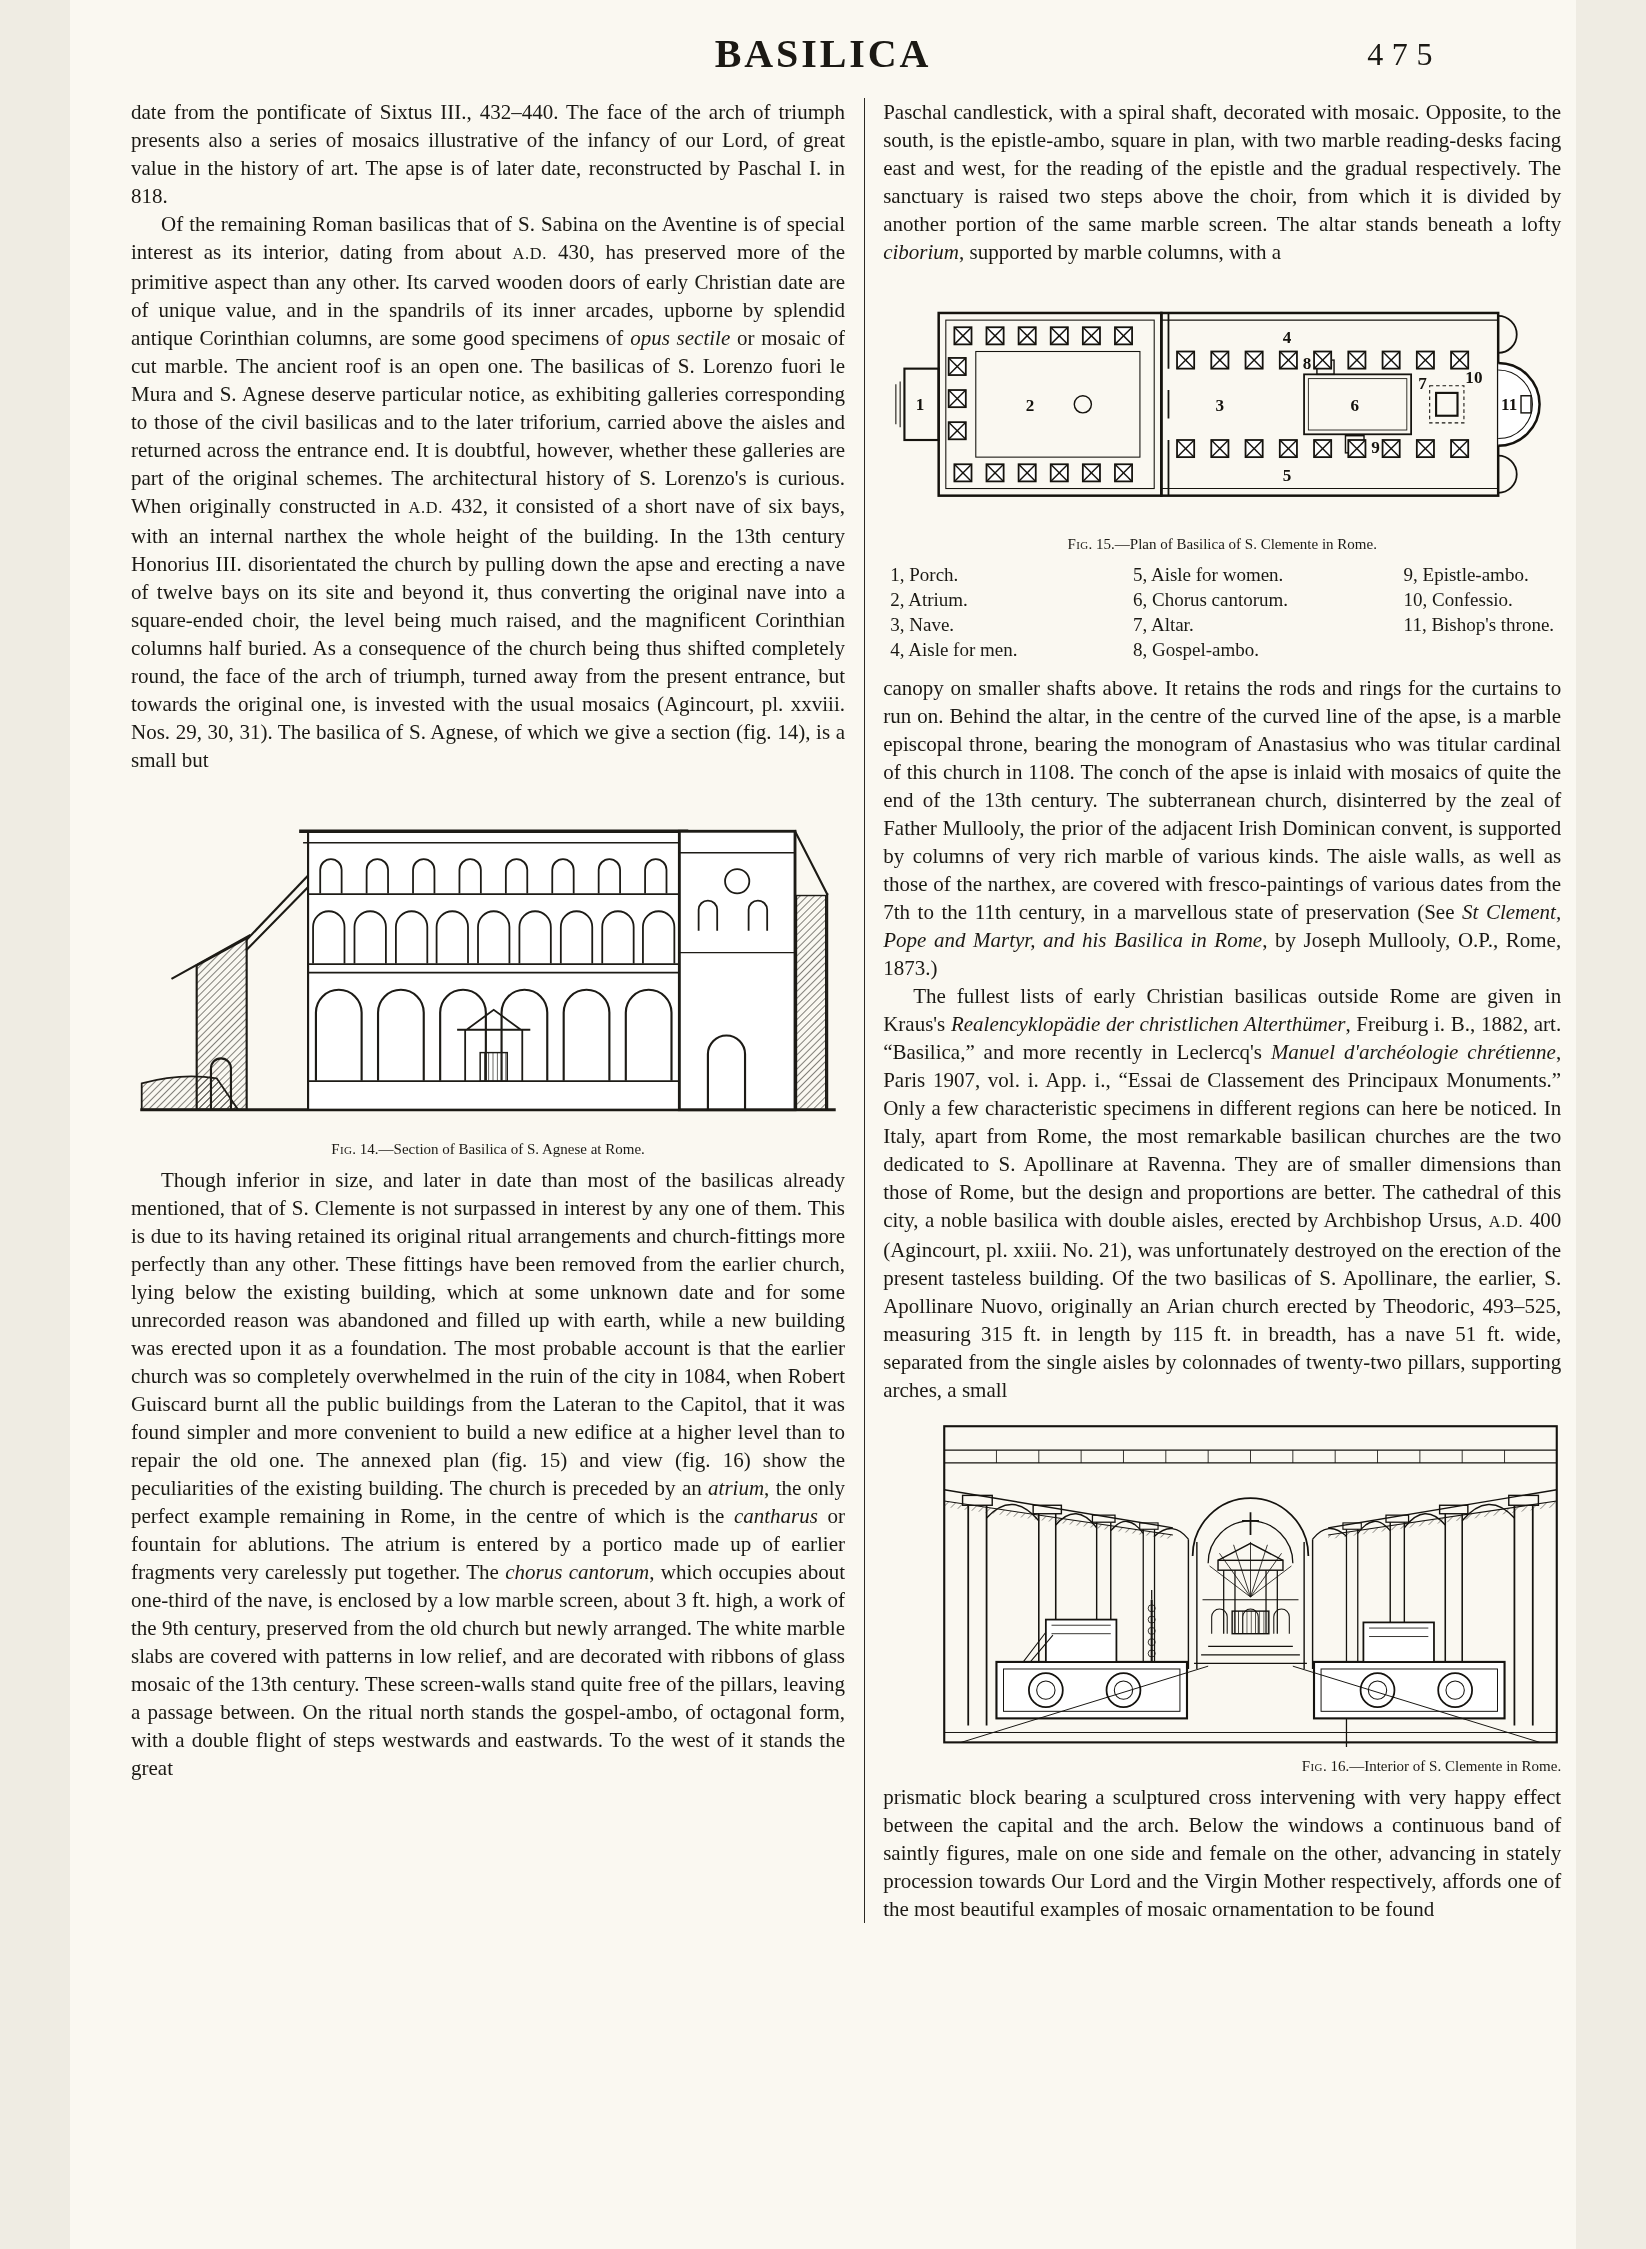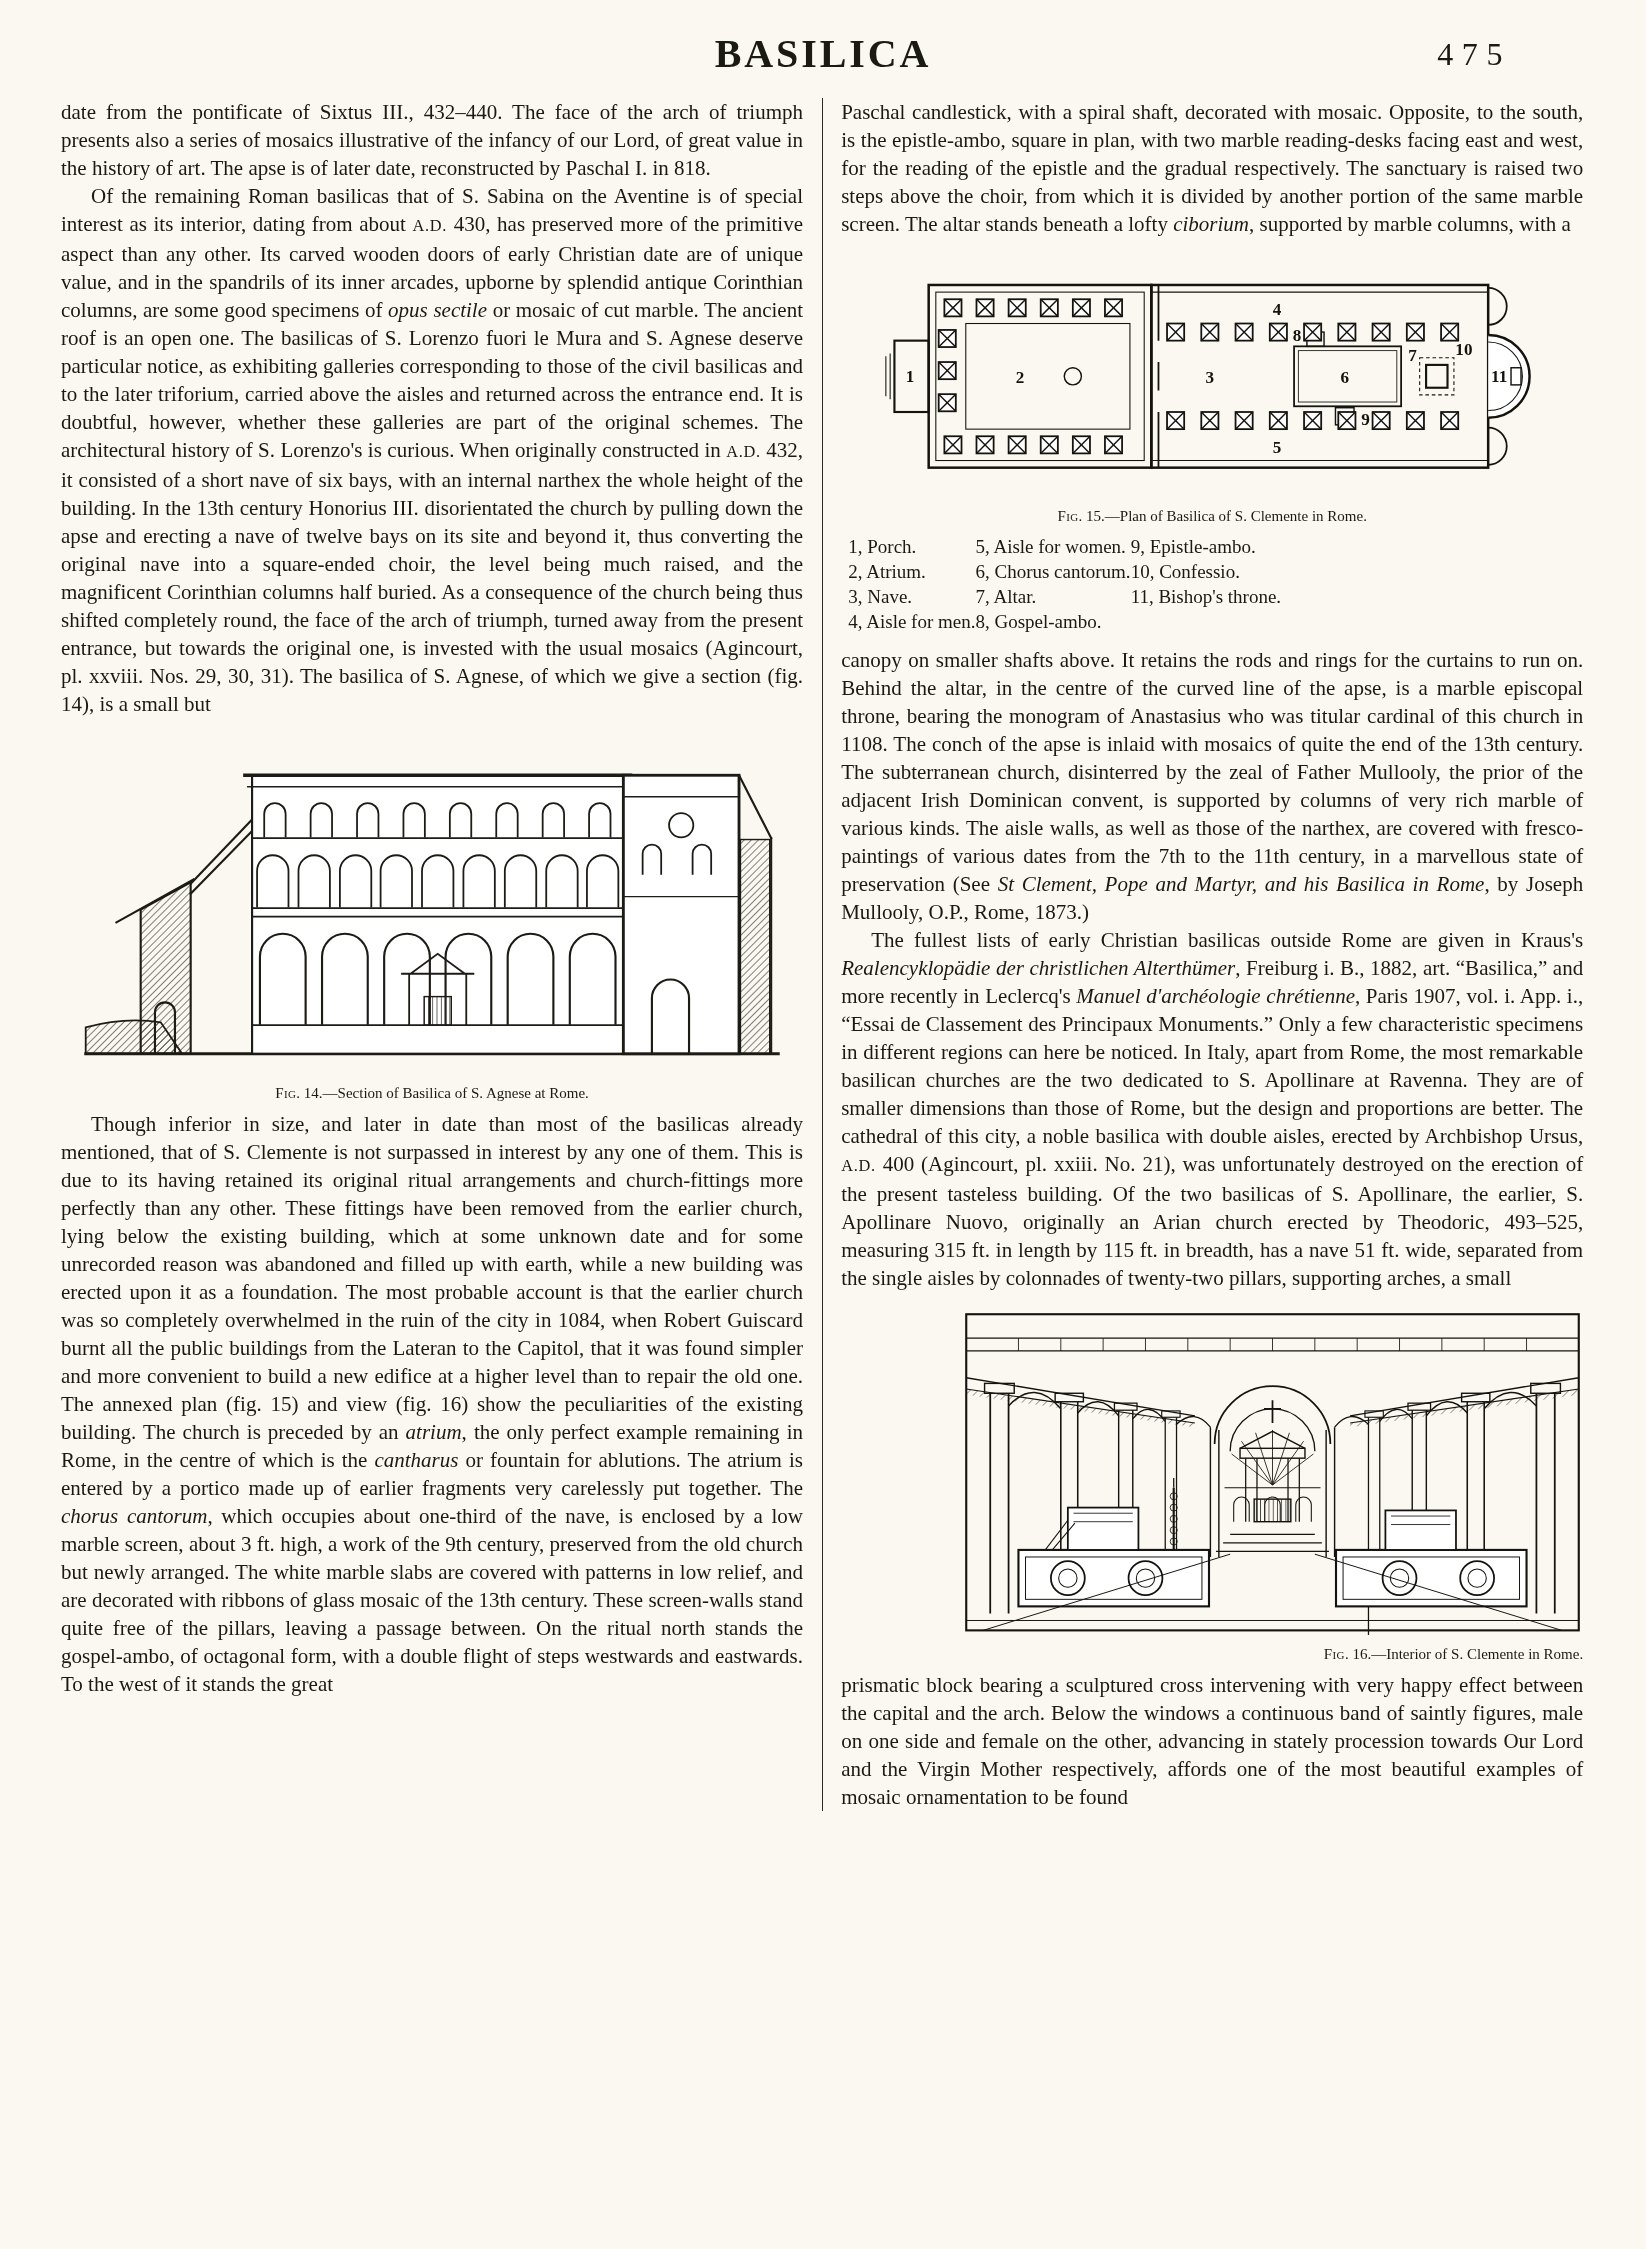--- a/index.html
+++ b/index.html
@@ -3,21 +3,21 @@
 <meta charset="utf-8">
 <style>
   html, body { margin: 0; padding: 0; }
   body {
     background: #efece3;
     font-family: "Liberation Serif", serif;
     color: #1b1914;
   }
   .page {
     position: relative;
-    width: 1646px;
+    width: 1506px;
     min-height: 2250px;
     margin: 0 auto;
     background: #faf8f1;
     box-sizing: border-box;
     padding: 26px 61px 31px 61px;
   }
   .header { position: relative; height: 66px; }
   .title {
     text-align: center;
     font-size: 40px;
@@ -54,21 +54,21 @@
   #fig15 .engraving { width: 678px; }
   #fig16 .engraving { width: 621px; }
   #fig15 svg text {
     font-family: "Liberation Serif", serif;
     font-size: 24px;
     font-weight: bold;
     fill: #15130e;
   }
   .legend {
     display: flex;
-    justify-content: flex-start;
+    justify-content: space-between;
     text-align: left;
     font-size: 19px;
     line-height: 25px;
     margin: 5.7px 7.1px 11.4px 7.1px;
   }
 </style>
 </head>
 <body>
 
 <div class="page">

